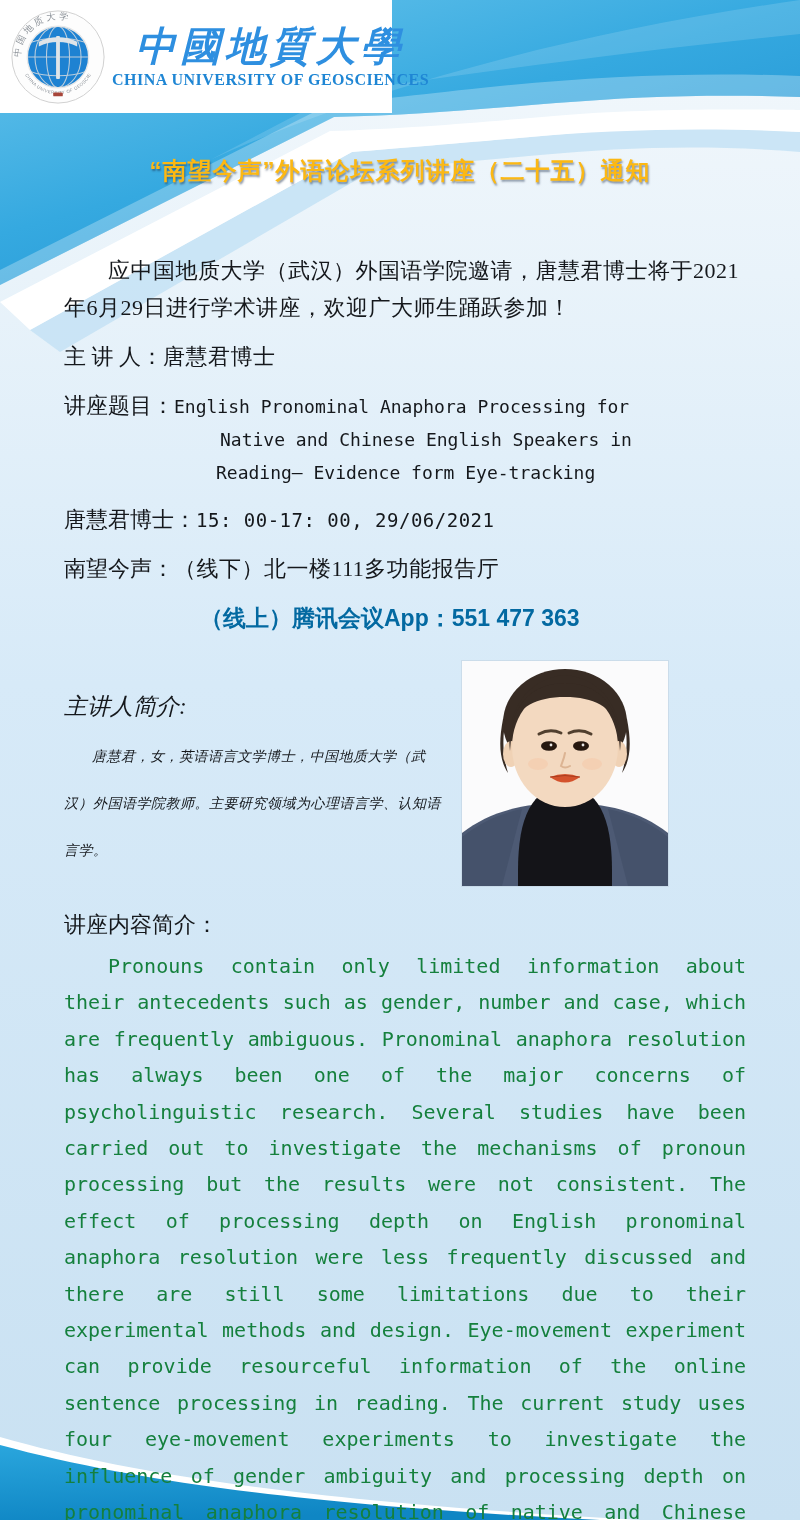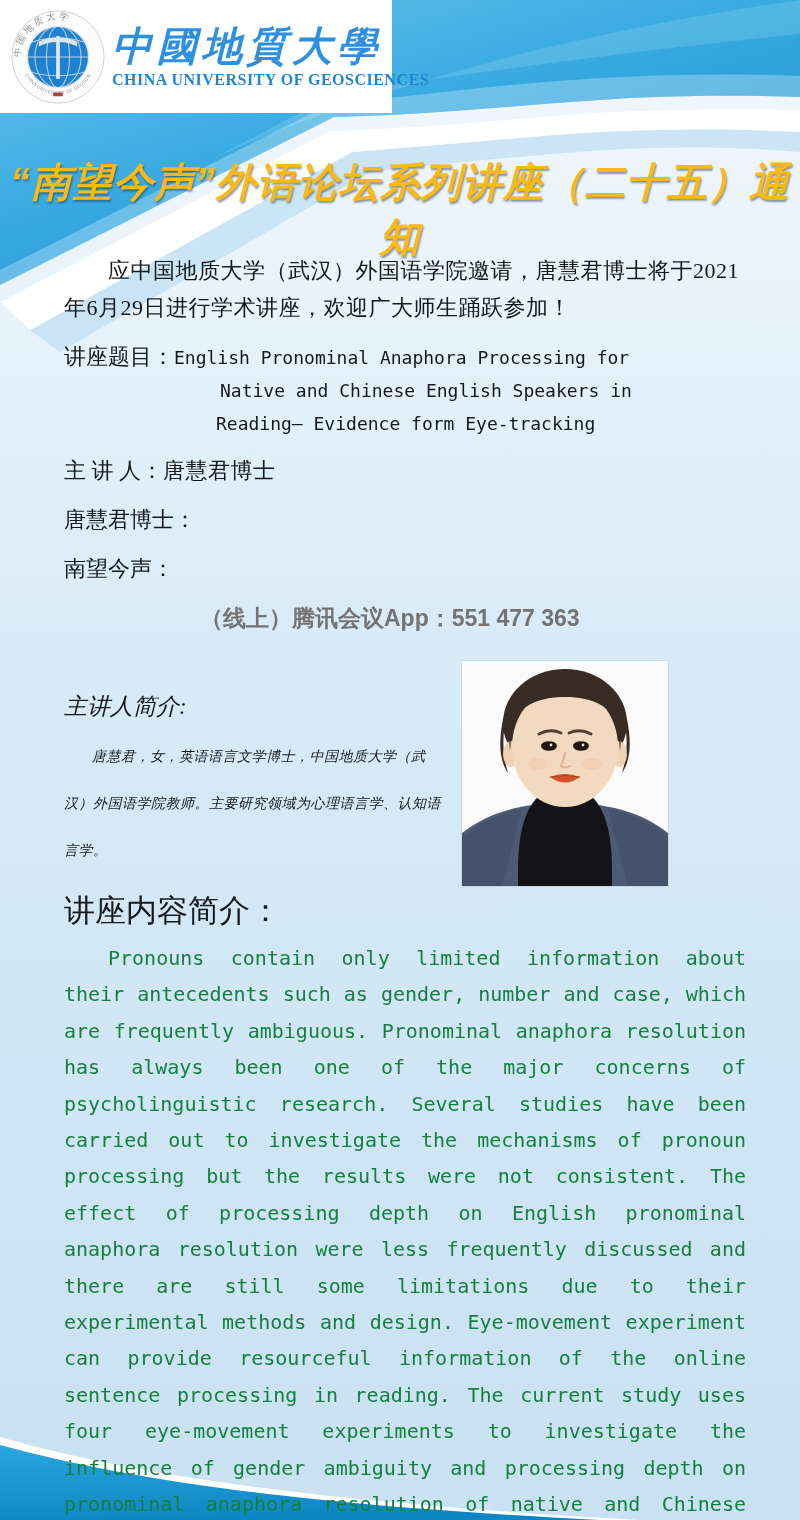--- a/index.html
+++ b/index.html
@@ -9,42 +9,41 @@
     overflow:hidden; background:#e8f3fa;
   }
   .bg-svg { position:absolute; inset:0; z-index:0; }
 
   
   .header-box {
     position:absolute; top:0; left:0; width:392px; height:113px;
     background:#ffffff; z-index:3; display:flex; align-items:center;
   }
   .seal { width:96px; height:96px; margin-left:10px; flex:0 0 auto; }
-  .uni-names { margin-left:6px; display:flex; flex-direction:column; }
+  .uni-names { margin-left:6px; display:flex; flex-direction:column;align-items:center; }
   .uni-cn {
     font-family:"DejaVu Serif","Liberation Serif",serif;
     font-weight:bold; font-style:italic;
     font-size:40px; line-height:44px; color:#2e8fe0; letter-spacing:5px;
     white-space:nowrap;
   }
   .uni-en {
     font-family:"Liberation Serif","DejaVu Serif",serif;
     font-size:16px; font-weight:bold; color:#1f86d4; letter-spacing:0.5px;
     margin-top:3px; white-space:nowrap;
   }
 
   
   .poster-title {
     position:absolute; top:155px; left:0; width:100%; text-align:center;
     z-index:2;
     font-family:"Liberation Sans","DejaVu Sans",sans-serif;
-    font-weight:bold; font-size:40px; letter-spacing:1px;
+    font-weight:bold; font-size:24px; letter-spacing:1px;
     color:#fcb813;
     text-shadow:1px 2px 2px rgba(30,50,80,.5);
-    font-style:italic;
   }
 
   
   .content {
     position:absolute; top:252px; left:64px; width:682px; z-index:2;
     color:#15181c;
   }
   .intro {
     font-size:22px; line-height:37px; text-indent:2em; letter-spacing:0.5px;font-family:Liberation Serif, serif;
   }
@@ -53,34 +52,34 @@
   .detail-label { white-space:pre; flex:0 0 auto; }
   .detail-value { letter-spacing:0.5px; }
   .topic-lines { font-family:"DejaVu Sans Mono","Liberation Mono",monospace;
     font-size:18px; line-height:33px; }
   .topic-l2 { margin-left:46px; }
   .topic-l3 { margin-left:42px; }
   .mono-inline { font-family:"DejaVu Sans Mono","Liberation Mono",monospace; font-size:19px; }
   .online-row {
     margin-top:14px; padding-left:136px;
     font-family:"Liberation Sans","DejaVu Sans",sans-serif;
-    font-weight:bold; font-size:23px; line-height:34px; color:#737373;
+    font-weight:bold; font-size:23px; line-height:34px; color:#0369a1;
   }
 
   
   .speaker-section { display:flex; margin-top:26px;font-style:italic; }
   .bio-col { width:390px; padding-top:30px; }
   .bio-heading { font-size:23px; line-height:32px; }
   .bio-text { margin-top:10px; font-size:14px; line-height:47px;
     text-indent:2em; letter-spacing:0.5px; }
   .photo-wrap { margin-left:8px; width:206px; height:225px; flex:0 0 auto;
     background:#fbfbfc; box-shadow:0 0 0 1px rgba(180,195,210,.35); }
 
   
-  .abstract-heading { margin-top:4px; font-size:31px; }
+  .abstract-heading { margin-top:24px; font-size:22px; }
   .abstract-text {
     margin-top:8px;
     font-family:"DejaVu Sans Mono","Liberation Mono",monospace;
     font-size:20px; line-height:36.4px; text-indent:2.2em;
     text-align:justify; color:#15803d;
   }
 
   
   .welcome-line { margin-top:12px; font-size:22px; text-align:right;
     padding-right:100px; }
@@ -159,39 +158,41 @@
     </div>
   </div>
 
   <div class="poster-title">“南望今声”外语论坛系列讲座（二十五）通知</div>
 
   <div class="content">
 
     <p class="intro">应中国地质大学（武汉）外国语学院邀请，唐慧君博士将于2021年6月29日进行学术讲座，欢迎广大师生踊跃参加！</p>
 
     <div class="detail-row">
+      <span class="detail-label">主 讲 人：</span>
+      <span class="detail-value">唐慧君博士</span>
+    </div>
+
+    <div class="detail-row">
       <span class="detail-label">讲座题目：</span>
       <span class="topic-lines">
         <div>English Pronominal Anaphora Processing for</div>
         <div class="topic-l2">Native and Chinese English Speakers in</div>
         <div class="topic-l3">Reading— Evidence form Eye-tracking</div>
       </span>
     </div>
 
     <div class="detail-row">
-      <span class="detail-label">主 讲 人：</span>
-      <span class="detail-value">唐慧君博士</span>
-    </div>
-
-    <div class="detail-row">
       <span class="detail-label">唐慧君博士：</span>
+      <span class="detail-value mono-inline">15: 00-17: 00, 29/06/2021</span>
     </div>
 
     <div class="detail-row">
       <span class="detail-label">南望今声：</span>
+      <span class="detail-value">（线下）北一楼111多功能报告厅</span>
     </div>
 
     <div class="online-row">（线上）腾讯会议App：551 477 363</div>
 
     <div class="speaker-section">
       <div class="bio-col">
         <div class="bio-heading">主讲人简介:</div>
         <p class="bio-text">唐慧君，女，英语语言文学博士，中国地质大学（武汉）外国语学院教师。主要研究领域为心理语言学、认知语言学。</p>
       </div>
       <div class="photo-wrap">

